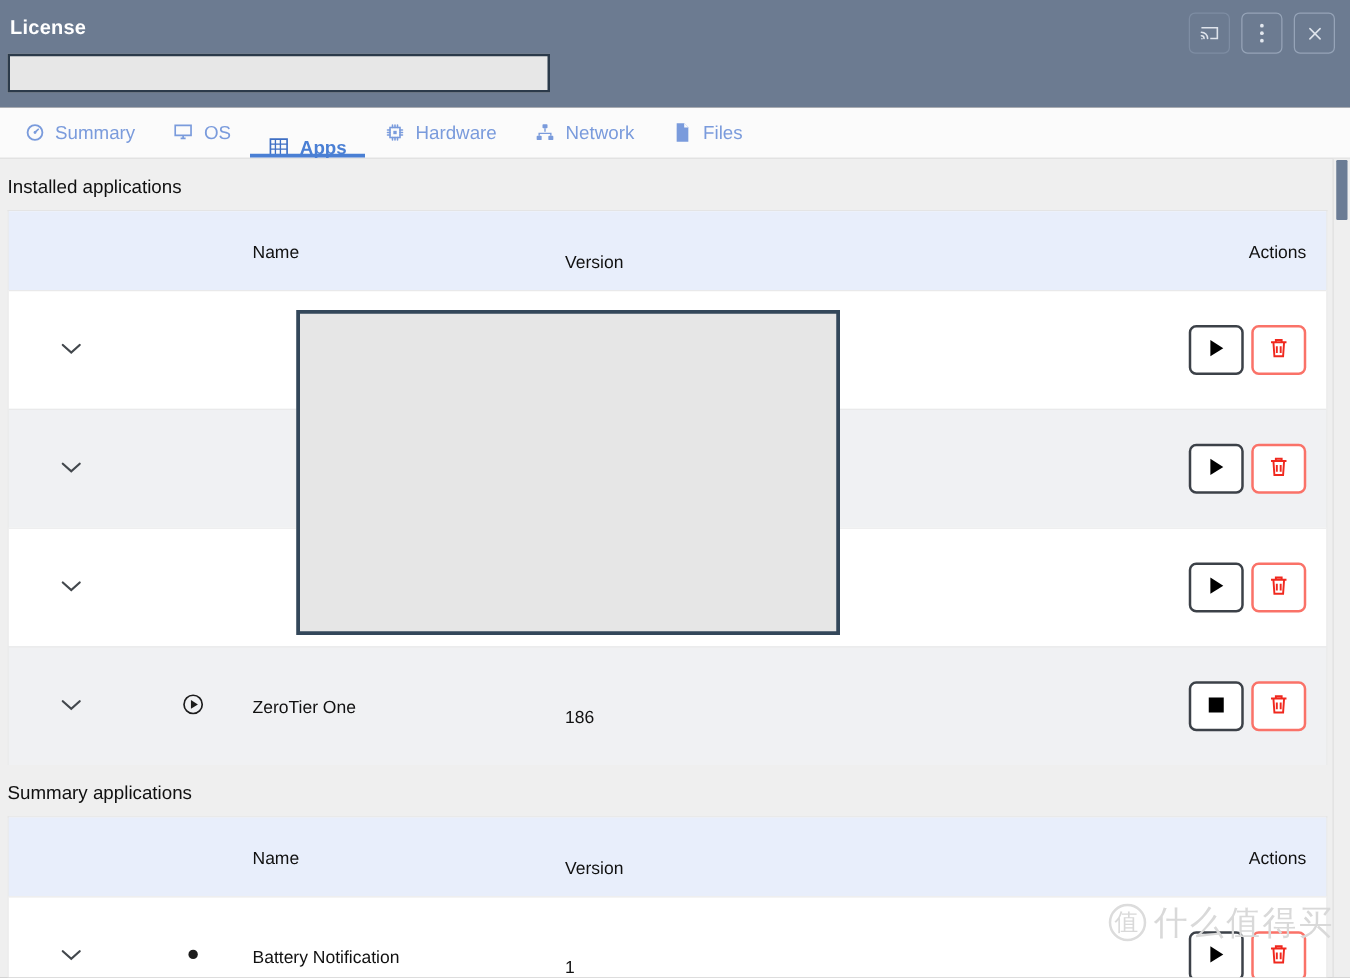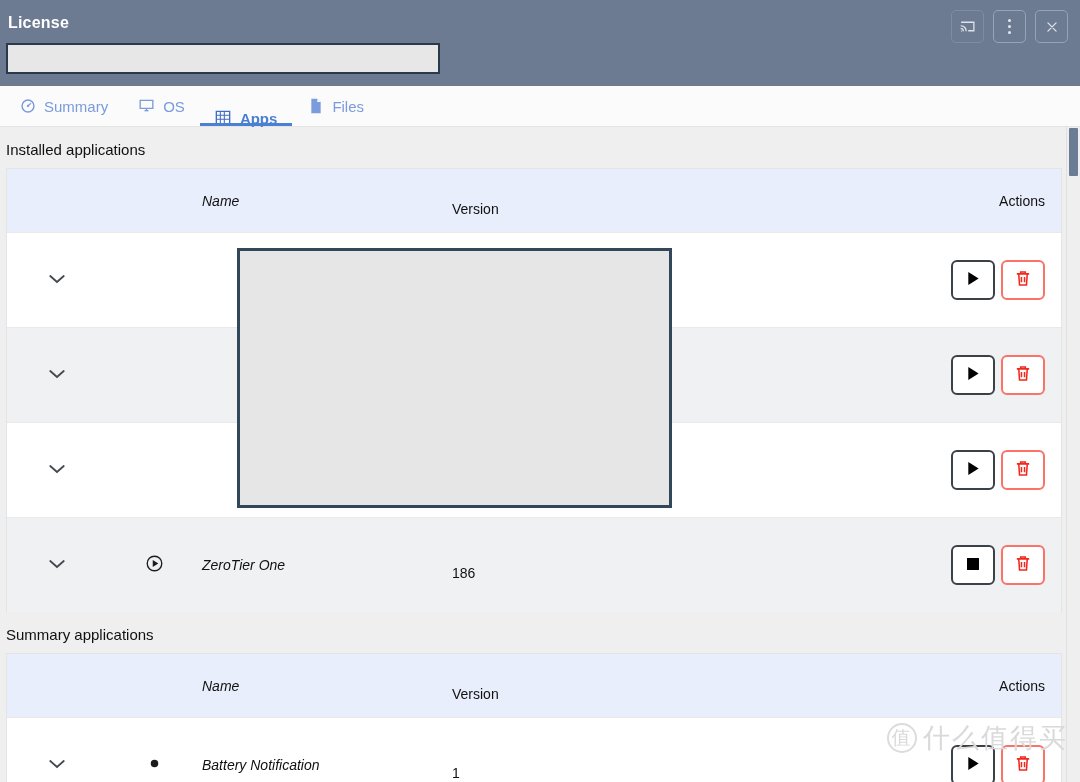--- a/index.html
+++ b/index.html
@@ -73,21 +73,21 @@
   .card {
     margin:0 18px 0 6px; background:#ffffff;
     border:1px solid #e4e4e4; border-bottom:none;
   }
   .thead {
     background:#e8eefb; height:63px; display:flex; align-items:center;
     color:#111; font-size:14px;
   }
   .col-exp   { width:100px; flex:0 0 100px; text-align:center; }
   .col-ico   { width:95px;  flex:0 0 95px;  text-align:center; }
-  .col-name  { width:250px; flex:0 0 250px; text-align:left;font-style:italic; }
+  .col-name  { width:250px; flex:0 0 250px; text-align:left; }
   .col-ver   { width:265px; flex:0 0 265px; text-align:left;margin-top:16px; }
   .col-act   { flex:1 1 auto; text-align:right; padding-right:16px; }
 
   .trow {
     height:95px; display:flex; align-items:center;
     border-top:1px solid #e9e9ea; font-size:14px; color:#111;
   }
   .trow.odd  { background:#ffffff; }
   .trow.even { background:#f0f1f3; }
   .trow:first-child { border-top:none; }
@@ -198,21 +198,42 @@
     <div class="tab active">
       <span class="tab-icon">
         <svg width="16" height="16" viewBox="0 0 24 24" fill="currentColor">
           <path d="M2 2h20v20H2z" fill="none" stroke="currentColor" stroke-width="2"></path>
           <path d="M2 8h20M2 14h20M8 2v20M14 2v20" stroke="currentColor" stroke-width="1.6"></path>
         </svg>
       </span>
       <span class="tlabel">Apps</span>
     </div>
 
-
+    <div class="tab">
+      <span class="tab-icon">
+        <svg width="16" height="16" viewBox="0 0 24 24" fill="none" stroke="currentColor" stroke-width="1.9">
+          <rect x="6" y="6" width="12" height="12"></rect>
+          <rect x="10" y="10" width="4" height="4" fill="currentColor" stroke="none"></rect>
+          <path d="M9 3v3M12 3v3M15 3v3M9 18v3M12 18v3M15 18v3M3 9h3M3 12h3M3 15h3M18 9h3M18 12h3M18 15h3" stroke-linecap="round"></path>
+        </svg>
+      </span>
+      <span class="tlabel">Hardware</span>
+    </div>
+
+    <div class="tab">
+      <span class="tab-icon">
+        <svg width="16" height="16" viewBox="0 0 24 24" fill="currentColor">
+          <rect x="9" y="2" width="6" height="5" rx="1"></rect>
+          <rect x="2" y="16" width="6" height="5" rx="1"></rect>
+          <rect x="16" y="16" width="6" height="5" rx="1"></rect>
+          <path d="M12 7v4M5 16v-3h14v3" fill="none" stroke="currentColor" stroke-width="1.7"></path>
+        </svg>
+      </span>
+      <span class="tlabel">Network</span>
+    </div>
 
     <div class="tab">
       <span class="tab-icon">
         <svg width="14" height="16" viewBox="0 0 18 24" fill="currentColor">
           <path d="M2 1h9l5 5v17H2z"></path>
           <path d="M11 1v5h5" fill="#fbfbfb"></path>
         </svg>
       </span>
       <span class="tlabel">Files</span>
     </div>

